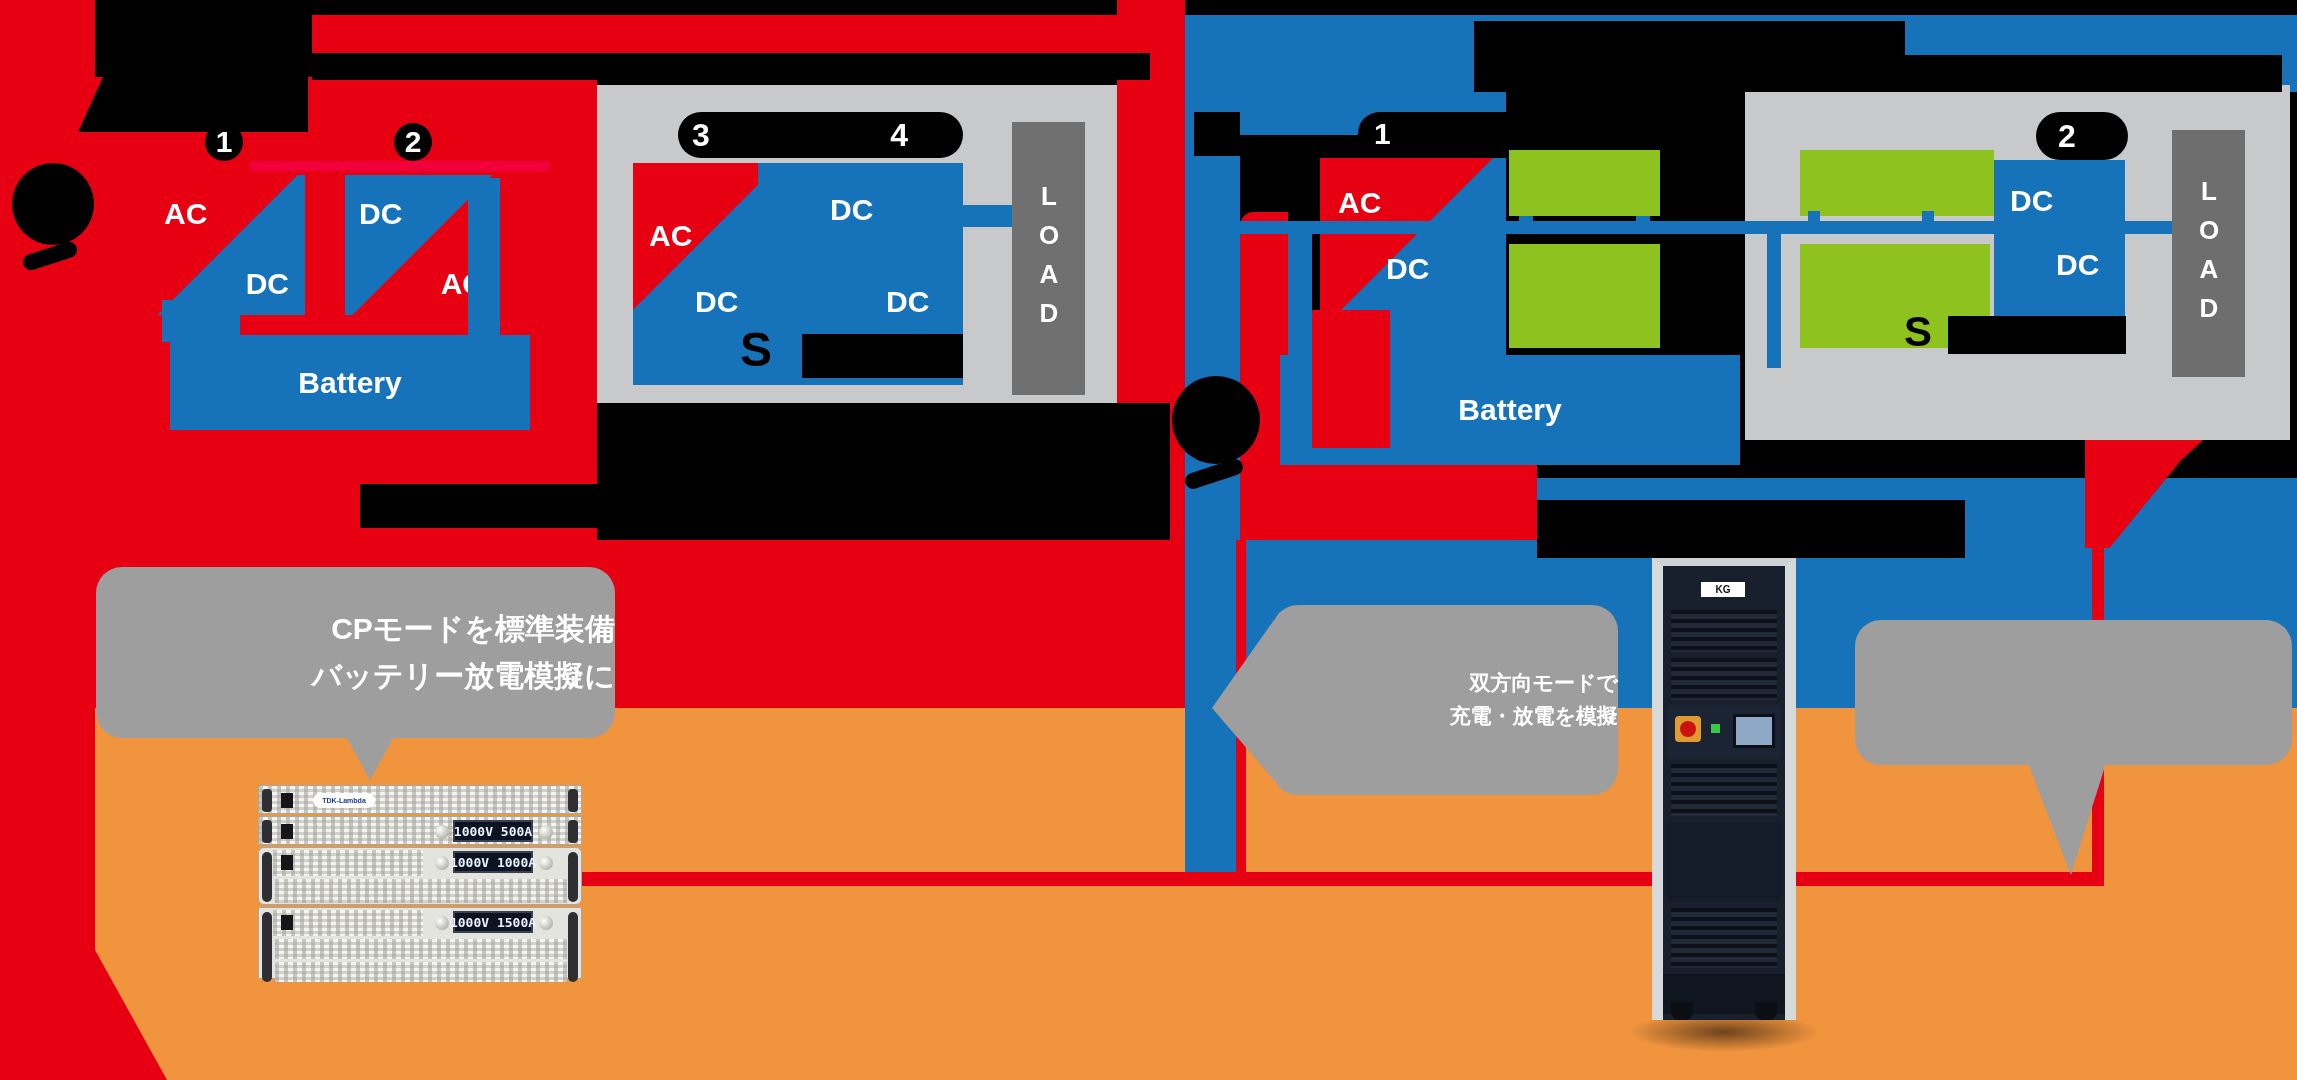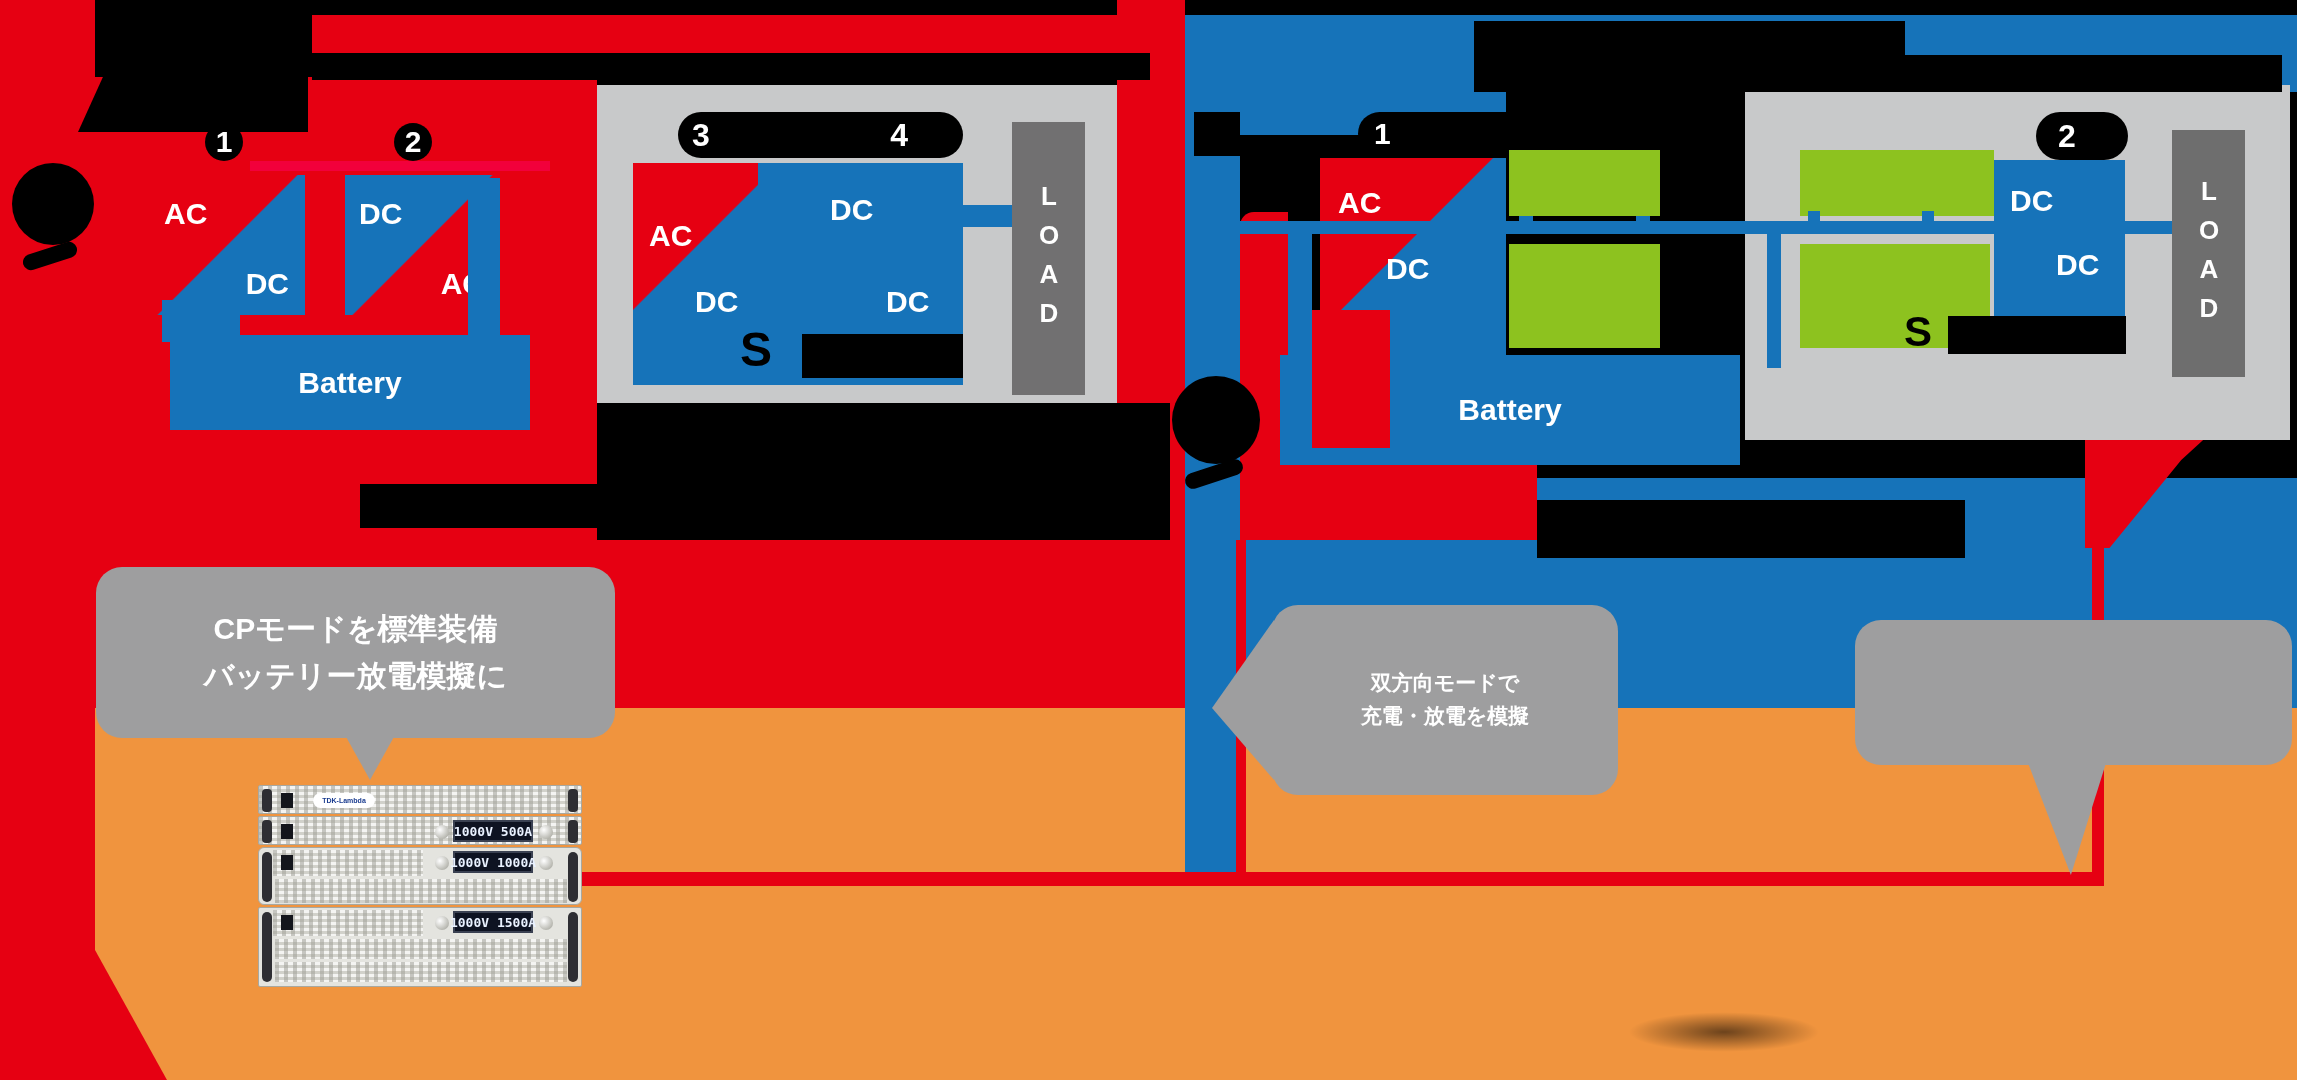--- a/index.html
+++ b/index.html
@@ -10,21 +10,21 @@
   .conv-lbl { position:absolute; color:#fff; font-weight:bold; font-size:30px; }
   .badge { position:absolute; background:#000; color:#fff; border-radius:50%;
            display:flex; align-items:center; justify-content:center;
            font-weight:bold; font-size:30px; }
   .pill { position:absolute; background:#000; color:#fff; border-radius:24px;
           display:flex; align-items:center; font-weight:bold; font-size:32px; }
   .vert-load { position:absolute; color:#fff; font-weight:bold; font-size:26px;
                writing-mode:vertical-rl; text-orientation:upright; letter-spacing:9px;
                left:50%; top:50%; transform:translate(-50%,-50%); }
   .bubble { position:absolute; background:#9E9E9F; border-radius:26px;
-            display:flex; flex-direction:column; align-items:center; justify-content:center;
+            display:flex; flex-direction:column; align-items:flex-end; justify-content:center;
             color:#fff; font-weight:bold; font-size:30px; line-height:1.55; text-align:center; }
   .hidden-block { position:absolute; background:#000; }
   .vent-h { background:repeating-linear-gradient(180deg,#0c1119 0 4px,#1f2937 4px 9px); }
   .vent-u { background:
       repeating-linear-gradient(90deg, rgba(160,160,152,.55) 0 4px, rgba(0,0,0,0) 4px 9px),
       repeating-linear-gradient(180deg, rgba(255,255,255,.6) 0 3px, rgba(190,190,182,.5) 3px 6px),
       #e4e4df; }
   .psu-display { position:absolute; background:#0e1322; border:2px solid #3a4152;
                  color:#e9f1ff; font-family:"DejaVu Sans Mono",monospace;
                  font-size:13px; font-weight:bold; display:flex; align-items:center;
@@ -228,31 +228,52 @@
       <div class="abs" style="right:3px; top:4px; width:10px; height:50px; background:#2e2e33; border-radius:5px;"></div>
       <div class="abs" style="left:22px; top:7px; width:12px; height:15px; background:#14161c;"></div>
       <div class="knob" style="left:176px; top:8px;"></div>
       <div class="psu-display" style="left:194px; top:3px; width:80px; height:22px;">
         <span>1000V 1000A</span>
       </div>
       <div class="knob" style="left:280px; top:8px;"></div>
       <div class="abs vent-u" style="left:16px; top:31px; width:292px; height:24px;"></div>
     </div>
 
-    <div class="abs" style="left:0; top:122px; width:324px; height:80px; border:1px solid #a8a8a0; border-radius:2px; background:#e4e4df;">
+    <div class="abs" style="left:0; top:122px; width:324px; height:72px; border:1px solid #a8a8a0; border-radius:2px; background:#e4e4df;">
       <div class="abs vent-u" style="left:14px; top:2px; width:150px; height:26px;"></div>
       <div class="abs" style="left:3px; top:4px; width:10px; height:70px; background:#2e2e33; border-radius:5px;"></div>
       <div class="abs" style="right:3px; top:4px; width:10px; height:70px; background:#2e2e33; border-radius:5px;"></div>
       <div class="abs" style="left:22px; top:7px; width:12px; height:15px; background:#14161c;"></div>
       <div class="knob" style="left:176px; top:8px;"></div>
       <div class="psu-display" style="left:194px; top:3px; width:80px; height:22px;">
         <span>1000V 1500A</span>
       </div>
       <div class="knob" style="left:280px; top:8px;"></div>
       <div class="abs vent-u" style="left:16px; top:31px; width:292px; height:20px;"></div>
       <div class="abs vent-u" style="left:16px; top:54px; width:292px; height:20px;"></div>
     </div>
   </div>
 
   <div class="abs" style="left:1628px; top:1012px; width:192px; height:40px;
               background:radial-gradient(ellipse at center, rgba(0,0,0,.55) 0%, rgba(0,0,0,0) 70%);"></div>
+  <div class="abs" style="left:1652px; top:558px; width:144px; height:462px; background:#18202E;
+              border-left:11px solid #D7DADB; border-right:11px solid #D7DADB; border-top:8px solid #CDD2D4;">
+    <div class="abs" style="left:38px; top:16px; width:44px; height:15px; background:#fff;
+                display:flex; align-items:center; justify-content:center;">
+      <span style="font-size:10px; font-weight:bold; color:#111;">KG</span>
+    </div>
+    <div class="abs vent-h" style="left:8px; top:44px;  width:106px; height:42px;"></div>
+    <div class="abs vent-h" style="left:8px; top:92px;  width:106px; height:42px;"></div>
+    <div class="abs" style="left:4px; top:140px; width:114px; height:52px; background:#1B2432;">
+      <div class="abs" style="left:8px; top:10px; width:26px; height:26px; background:#E09A2F; border-radius:4px;"></div>
+      <div class="abs" style="left:13px; top:15px; width:16px; height:16px; background:#CC1111; border-radius:50%;"></div>
+      <div class="abs" style="left:44px; top:18px; width:9px; height:9px; background:#35C84A;"></div>
+      <div class="abs" style="left:66px; top:8px; width:42px; height:34px; background:#8FA8C6; border:3px solid #0c1119;"></div>
+    </div>
+    <div class="abs vent-h" style="left:8px; top:198px; width:106px; height:52px;"></div>
+    <div class="abs" style="left:4px; top:256px; width:114px; height:80px; background:#141C29;"></div>
+    <div class="abs vent-h" style="left:8px; top:342px; width:106px; height:60px;"></div>
+    <div class="abs" style="left:0; top:408px; width:122px; height:40px; background:#10161F;"></div>
+    <div class="abs" style="left:8px; top:436px; width:22px; height:18px; background:#0b0f14; border-radius:0 0 8px 8px;"></div>
+    <div class="abs" style="left:92px; top:436px; width:22px; height:18px; background:#0b0f14; border-radius:0 0 8px 8px;"></div>
+  </div>
 
 </div>
 
 </body></html>

